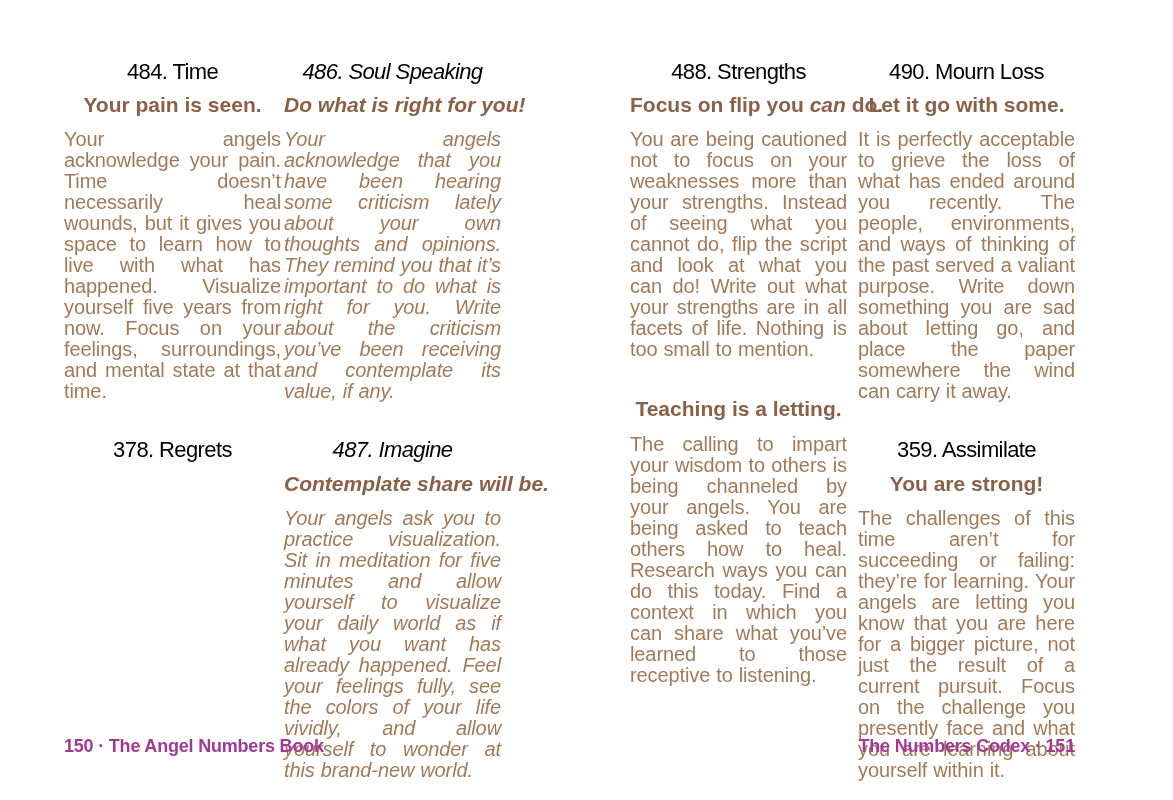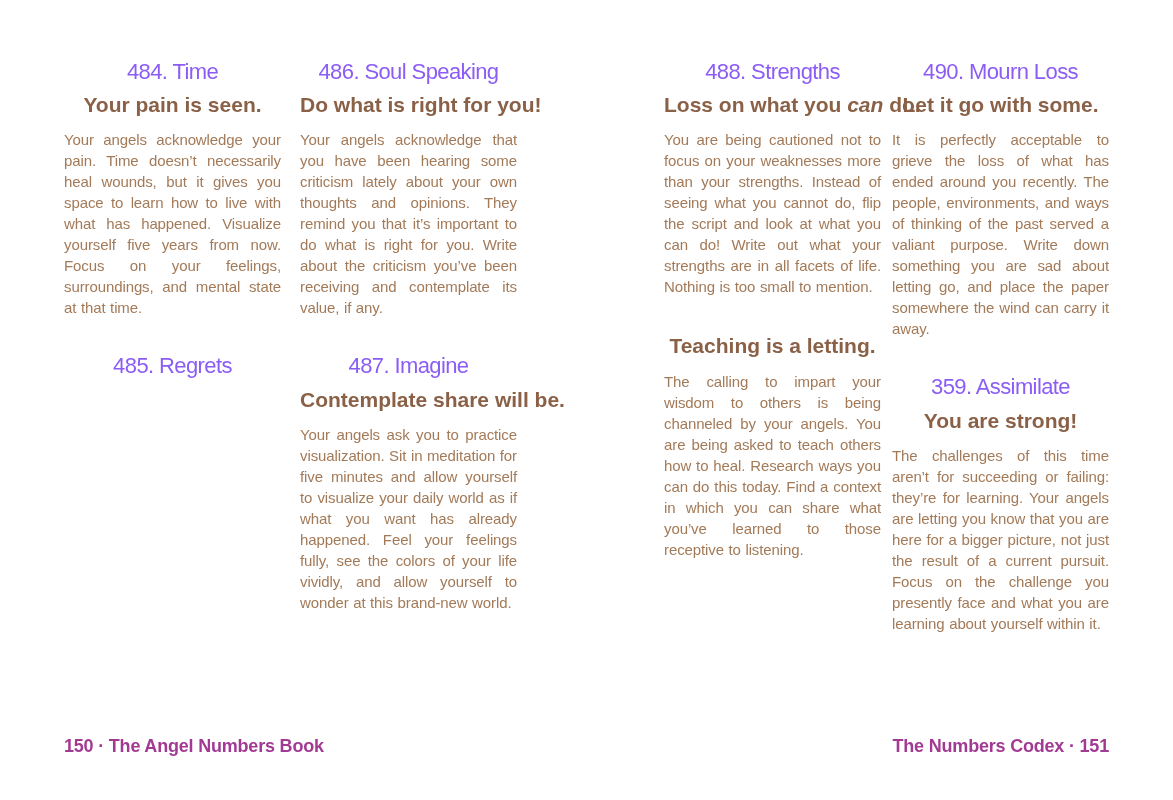--- a/index.html
+++ b/index.html
@@ -6,54 +6,54 @@
   body {
     width: 1173px; height: 800px;
     background: #ffffff;
     font-family: "Liberation Sans", sans-serif;
     position: relative;
     overflow: hidden;
   }
   .spread { position: absolute; inset: 0; }
   .page { position: absolute; top: 0; bottom: 0; }
   .page-left  { left: 0; width: 586px; }
-  .page-right { left: 586px; width: 587px; }
+  .page-right { left: 552px; width: 587px; }
 
   .col { position: absolute; top: 56px; width: 217px; }
   .col-1 { left: 64px; }
-  .col-2 { left: 300px; }
+  .col-2 { left: 284px; font-style: italic; }
   .col-3 { left: 78px; }   
   .col-4 { left: 306px; }  
 
   .section { margin: 0; }
   .section + .section { margin-top: 36px; }
 
   .heading {
-    color: #8b5cf6;
+    color: #000000;
     font-size: 22px;
     font-weight: 400;
     letter-spacing: -0.6px;
     text-align: center;
     white-space: nowrap;
     line-height: 1.1;
     margin: 4px 0 8px 0;
   }
   .subtitle {
     color: #8a6147;
     font-size: 21px;
     font-weight: 700;
     text-align: center;
     white-space: nowrap;
     line-height: 1.2;
     margin: 0 0 12px 0;
   }
   .subtitle em { }
   .bodytext {
     color: #a37a58;
-    font-size: 15px;
+    font-size: 20px;
     line-height: 21px;
     text-align: justify;
     letter-spacing: -0.1px;
     word-spacing: 0.5px;
     margin: 0;
   }
 
   .footer {
     position: absolute;
     top: 736px;
@@ -73,21 +73,21 @@
 
   <div class="page page-left">
 
     <div class="col col-1">
       <div class="section">
         <h2 class="heading">484. Time</h2>
         <p class="subtitle">Your pain is seen.</p>
         <p class="bodytext">Your angels acknowledge your pain. Time doesn’t necessarily heal wounds, but it gives you space to learn how to live with what has happened. Visualize yourself five years from now. Focus on your feelings, surroundings, and mental state at that time.</p>
       </div>
       <div class="section">
-        <h2 class="heading">485. Regrets</h2>
+        <h2 class="heading">378. Regrets</h2>
       </div>
     </div>
 
     <div class="col col-2">
       <div class="section">
         <h2 class="heading">486. Soul Speaking</h2>
         <p class="subtitle">Do what is right for you!</p>
         <p class="bodytext">Your angels acknowledge that you have been hearing some criticism lately about your own thoughts and opinions. They remind you that it’s important to do what is right for you. Write about the criticism you’ve been receiving and contemplate its value, if any.</p>
       </div>
       <div class="section">
@@ -98,21 +98,21 @@
     </div>
 
     <div class="footer footer-left">150 · The Angel Numbers Book</div>
   </div>
 
   <div class="page page-right">
 
     <div class="col col-3">
       <div class="section">
         <h2 class="heading">488. Strengths</h2>
-        <p class="subtitle"><span>Loss on what you </span><em>can</em><span> do.</span></p>
+        <p class="subtitle"><span>Focus on flip you </span><em>can</em><span> do.</span></p>
         <p class="bodytext">You are being cautioned not to focus on your weaknesses more than your strengths. Instead of seeing what you cannot do, flip the script and look at what you can do! Write out what your strengths are in all facets of life. Nothing is too small to mention.</p>
       </div>
       <div class="section">
         <p class="subtitle">Teaching is a letting.</p>
         <p class="bodytext">The calling to impart your wisdom to others is being channeled by your angels. You are being asked to teach others how to heal. Research ways you can do this today. Find a context in which you can share what you’ve learned to those receptive to listening.</p>
       </div>
     </div>
 
     <div class="col col-4">
       <div class="section">

